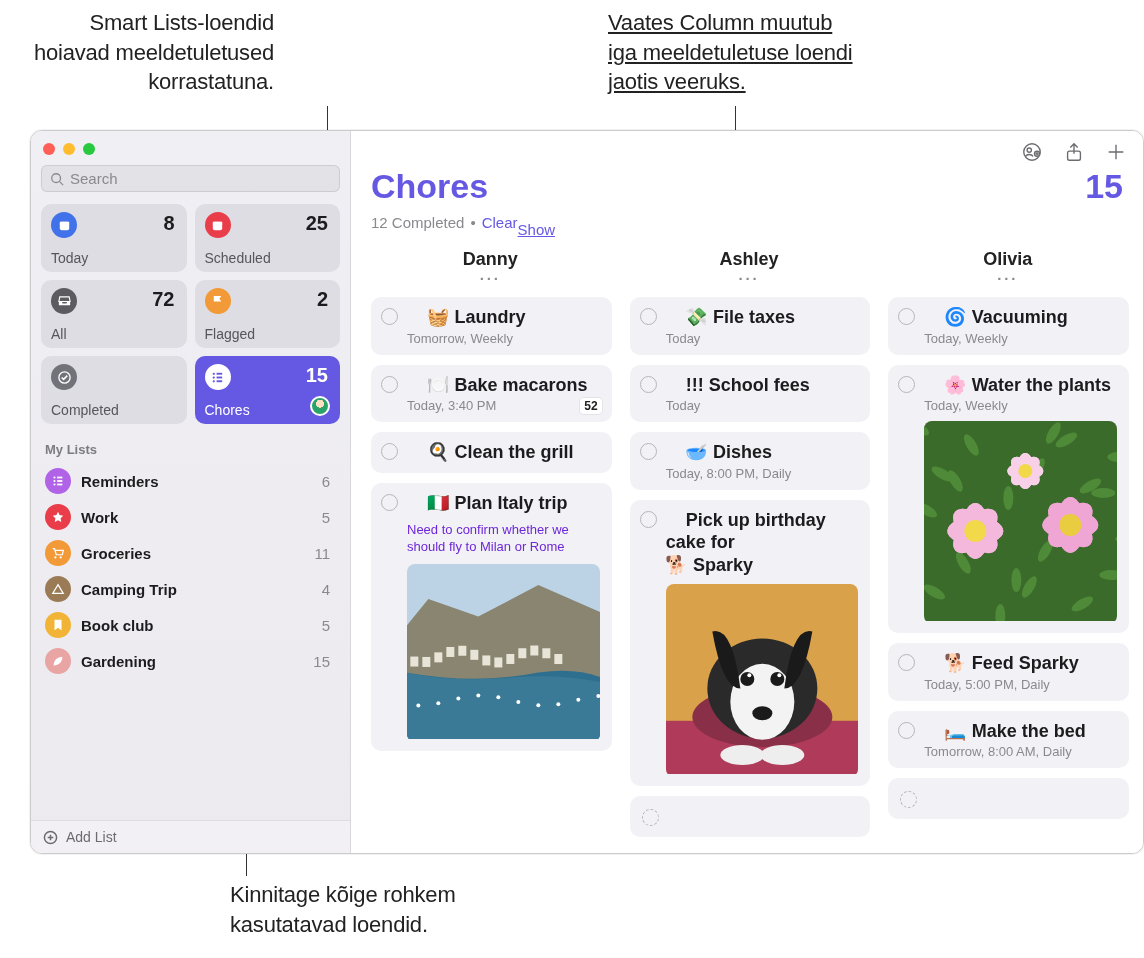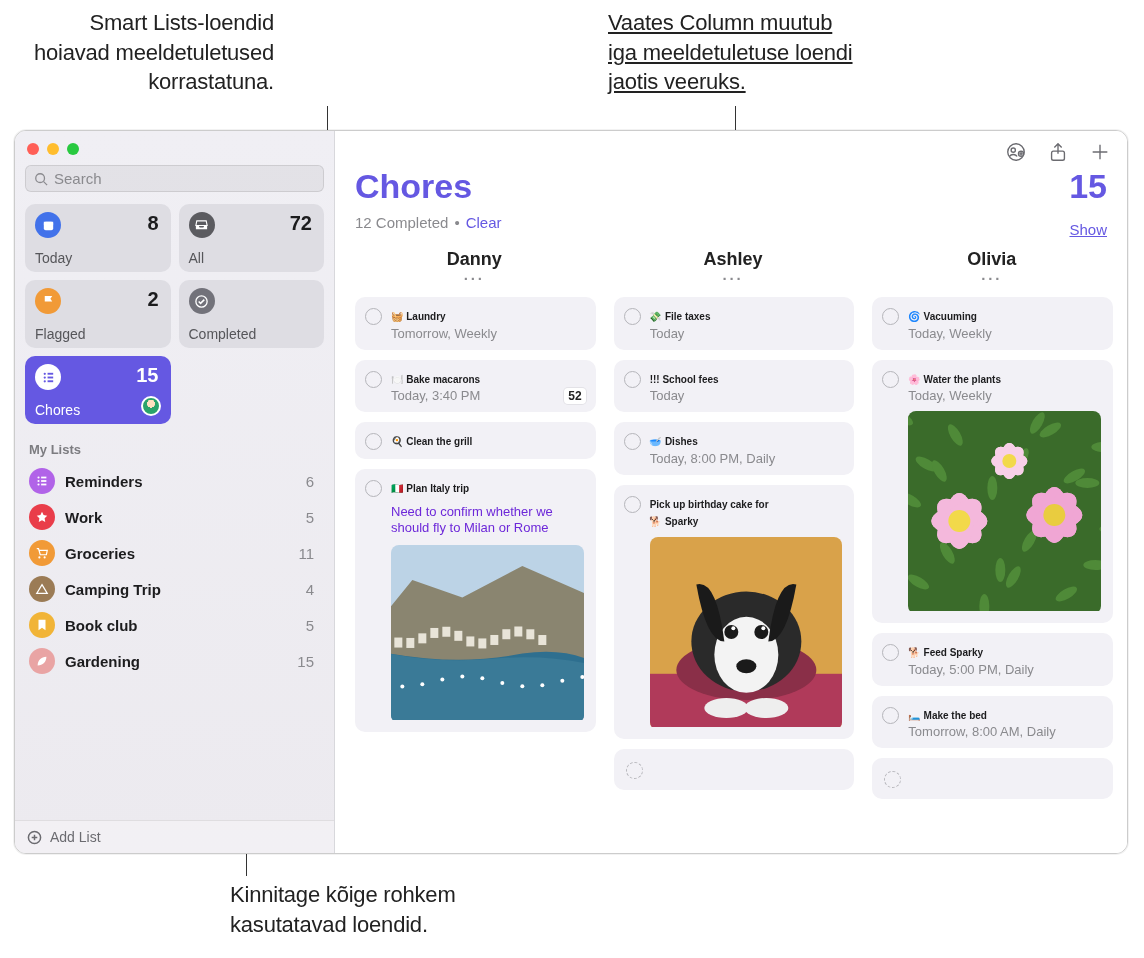--- a/index.html
+++ b/index.html
@@ -18,21 +18,21 @@
   font-size: 22px;
   line-height: 1.35;
   letter-spacing: -0.2px;
 }
 .callout-line {
   position: absolute;
   background: #333;
 }
 .window {
   position: absolute;
-  left: 14px; top: 130px;
+  left: 30px; top: 130px;
   width: 1114px; height: 724px;
   border: 1px solid #ccc;
   border-radius: 12px;
   overflow: hidden;
   box-shadow: 0 0 0 1px rgba(0,0,0,0.05);
   display: flex;
   background: #fff;
 }
 .sidebar {
   width: 320px;
@@ -98,21 +98,21 @@
 .show{color:#6558e2;font-size:15px;text-align:right;padding-right:20px;margin-top:-8px;}
 .columns{flex:1;display:flex;gap:18px;padding:0 14px 0 20px;overflow:hidden;}
 .col{flex:1;min-width:0;display:flex;flex-direction:column;}
 .col-head{display:flex;justify-content:space-between;align-items:center;padding:4px 4px 10px 2px;flex-direction:column;}
 .col-head h3{font-size:18px;font-weight:700;}
 .col-head .more{color:#8a8a8e;letter-spacing:2px;font-weight:700;}
 .card{background:#f2f1f6;border-radius:10px;padding:9px 12px 9px 10px;margin-bottom:10px;position:relative;}
 .card-row{display:flex;gap:9px;align-items:flex-start;}
 .radio{width:17px;height:17px;border:1.5px solid #b5b5ba;border-radius:50%;flex-shrink:0;margin-top:2px;}
 .card-body{flex:1;min-width:0;}
-.card-title{font-size:10px;font-weight:600;color:#1c1c1e;line-height:1.25;}
+.card-title{font-size:18px;font-weight:600;color:#1c1c1e;line-height:1.25;margin-left:20px;}
 .card-meta{font-size:13px;color:#8a8a8e;margin-top:2px;}
 .card-note{font-size:13px;color:#6d28d9;margin-top:8px;line-height:1.3;}
 .card-img{width:100%;border-radius:8px;margin-top:8px;overflow:hidden;}
 .badge{position:absolute;right:10px;bottom:8px;background:#fff;border-radius:4px;padding:1px 4px;font-weight:700;font-size:12px;box-shadow:0 0 0 1px rgba(0,0,0,0.06);}
 .empty-card{background:#f2f1f6;border-radius:10px;padding:11px 12px;margin-bottom:10px;}
 .empty-card .radio{border-style:dashed;}
 </style>
 </head>
 <body>
 
@@ -143,20 +143,32 @@
     <div class="sc-top">
       <div class="sc-icon" style="background:#4272ea">
         <svg viewBox="0 0 16 16" style="">
                 <rect x="3" y="4" width="10" height="9" rx="2"></rect>
                 <rect x="3" y="4" width="10" height="3"></rect>
               </svg>
       </div>
       <div class="sc-count">8</div>
     </div>
     <div class="sc-label">Today</div>
+    </div>
+        <div class="smart-card">
+    <div class="sc-top">
+      <div class="sc-icon" style="background:#e93d4a">
+        <svg viewBox="0 0 16 16" style="">
+                <rect x="3" y="4" width="10" height="9" rx="2"></rect>
+                <rect x="3" y="4" width="10" height="3"></rect>
+              </svg>
+      </div>
+      <div class="sc-count">25</div>
+    </div>
+    <div class="sc-label">Scheduled</div>
     </div>
         <div class="smart-card">
     <div class="sc-top">
       <div class="sc-icon" style="background:#5b5b60">
         <svg viewBox="0 0 16 16" style="">
                 <path d="M2 8h3l1 2h4l1-2h3v4H2z"></path>
                 <path d="M3 3h10l1 5H2z" fill="none" stroke="#fff" stroke-width="1.2"></path>
               </svg>
       </div>
       <div class="sc-count">72</div>
@@ -301,21 +313,21 @@
         </svg>
     </div>
     <div class="header">
       <div>
         <div class="title">Chores</div>
       </div>
       <div style="text-align:right">
         <div class="big-count">15</div>
       </div>
     </div>
-    <div style="display:flex;justify-content:space-between;align-items:center;padding-right:20px;">
+    <div style="display:flex;justify-content:flex-start;align-items:center;padding-right:20px;">
       <div class="subhead">
         <span>12 Completed</span>
         <span>•</span>
         <a href="#">Clear</a>
       </div>
       <a href="#" class="show" style="margin:0;padding:0">Show</a>
     </div>
 
     <div class="columns" id="columns">
         <div class="col">

